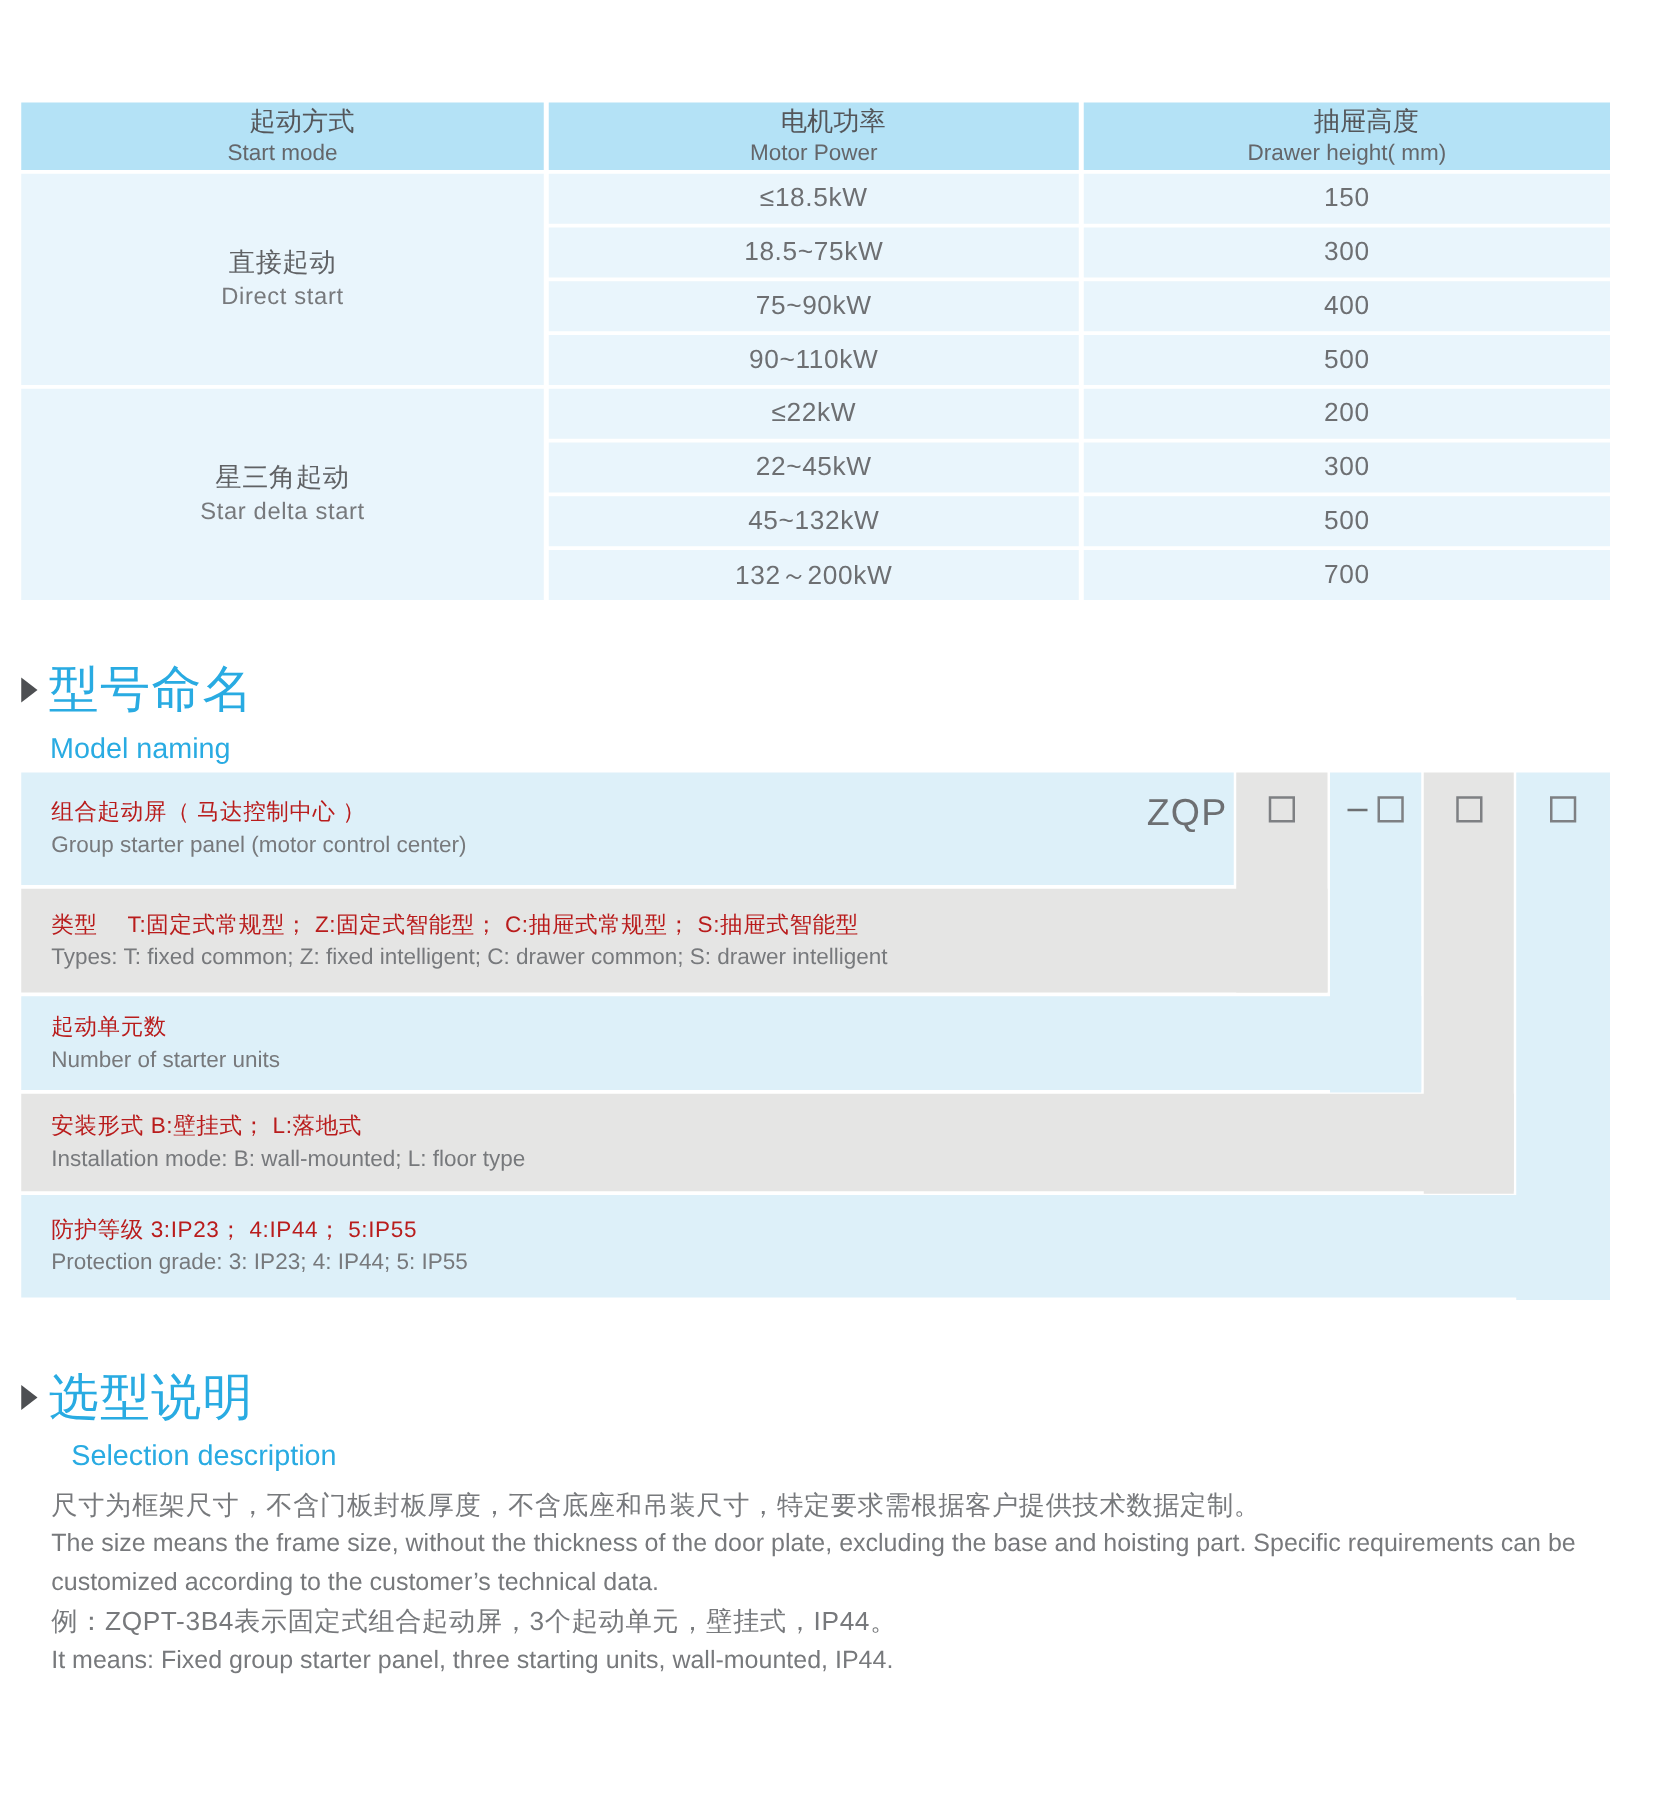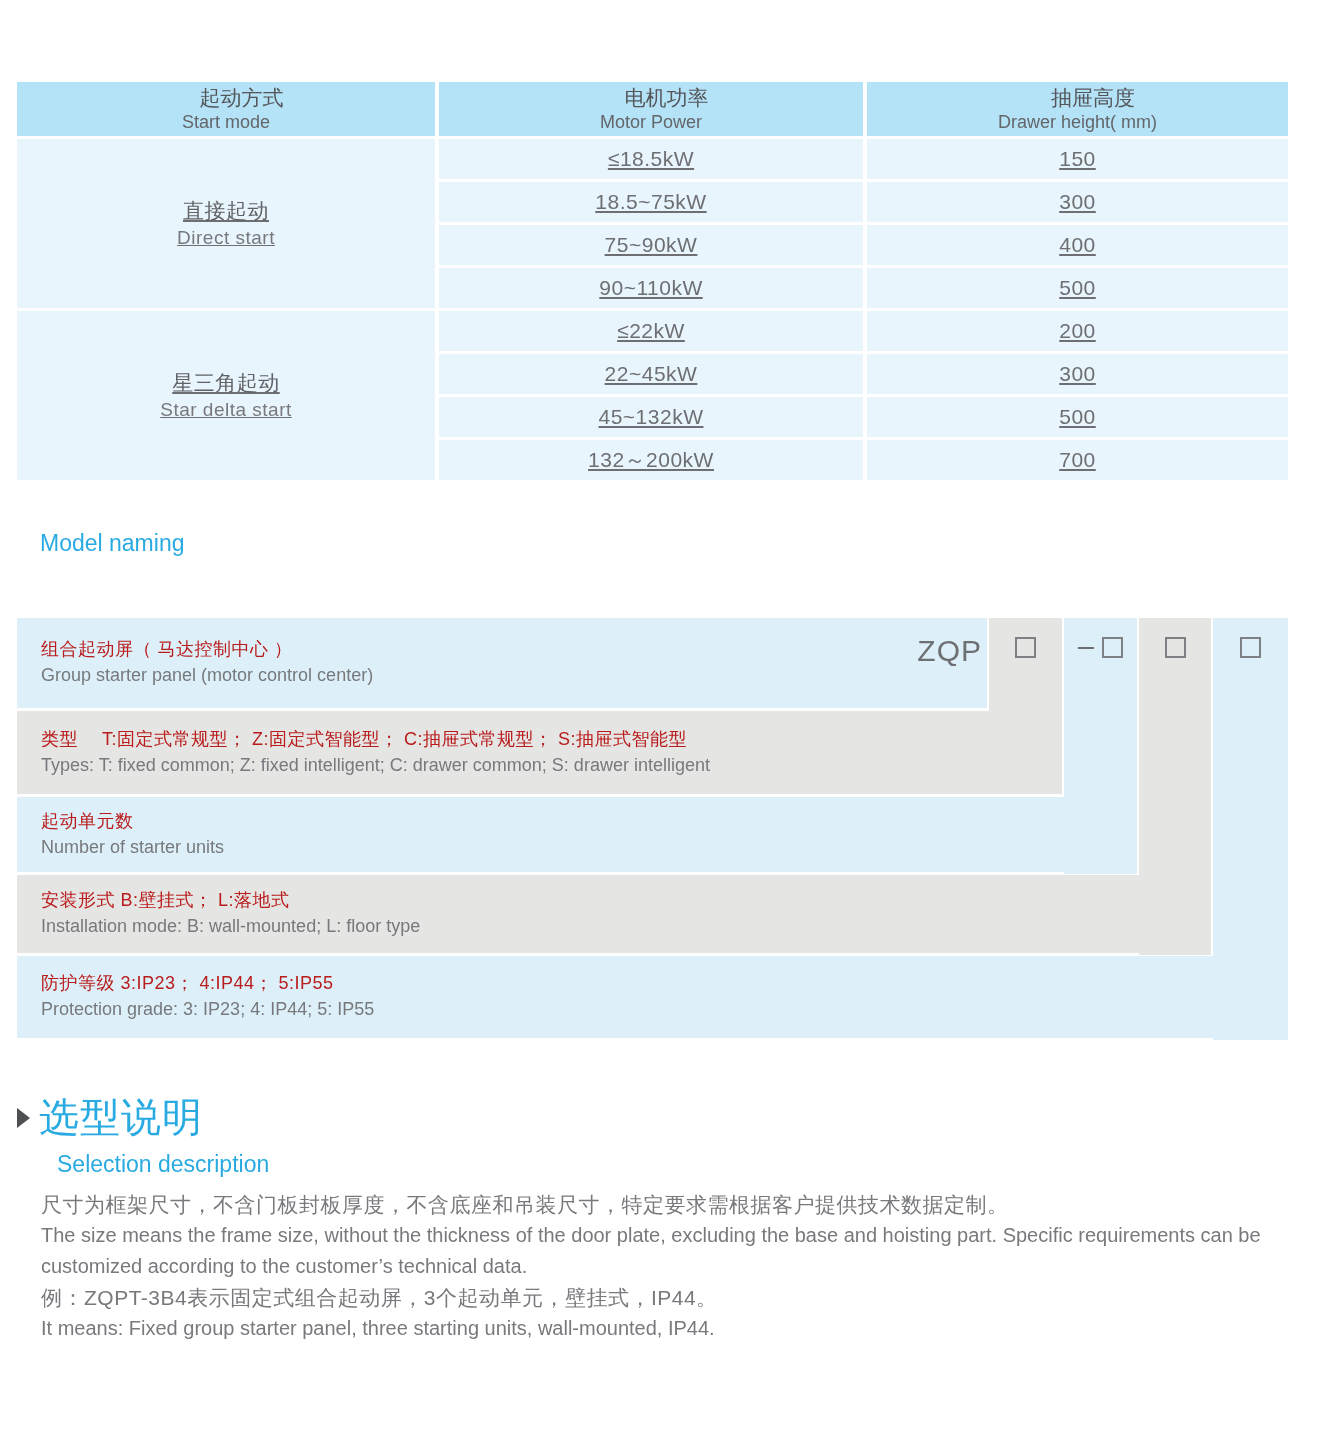--- a/index.html
+++ b/index.html
@@ -22,21 +22,21 @@
   .doc-title .cn{font-size:20px;color:var(--txt-dark);letter-spacing:0.5px;}
   .doc-title .en{font-size:17px;color:var(--txt-gray);margin-top:8px;}
 
   
   .sel-table-wrap{position:absolute;left:13px;top:79px;width:1279px;}
   table.sel-table{border-collapse:separate;border-spacing:4px 3px;width:100%;table-layout:fixed;}
   table.sel-table th{background:var(--th-blue);font-weight:normal;height:54px;vertical-align:middle;text-align:center;}
   table.sel-table th .cn{font-size:21px;color:#54565a;display:block;line-height:1.25;padding-left:31px;}
   table.sel-table th .en{font-size:18px;color:#64666a;display:block;line-height:1.25;}
   table.sel-table td{background:var(--cell-blue);height:40px;text-align:center;vertical-align:middle;
-    font-size:21px;color:var(--txt-mid);letter-spacing:0.5px;text-decoration:underline;}
+    font-size:21px;color:var(--txt-mid);letter-spacing:0.5px;}
   table.sel-table td.mode .cn{font-size:21px;color:#606265;display:block;line-height:1.4;}
   table.sel-table td.mode .en{font-size:19px;color:#77797c;display:block;line-height:1.4;}
 
   
   .sec-head{position:absolute;left:17px;}
   .sec-head .row1{display:flex;align-items:center;}
   .arrow{width:0;height:0;border-left:13px solid #4d4f52;border-top:10px solid transparent;
     border-bottom:10px solid transparent;margin-right:9px;flex:0 0 auto;}
   .sec-head .title-cn{font-size:40px;color:var(--accent);letter-spacing:1px;}
   .sec-head .title-en{font-size:23px;color:var(--accent);margin-top:6px;}
@@ -129,20 +129,24 @@
         </tr>
         <tr>
           <td>132～200kW</td>
           <td>700</td>
         </tr>
       </tbody>
     </table>
   </div>
 
   <div class="sec-head" style="top:524px;">
+    <div class="row1">
+      <span class="arrow"></span>
+      <span class="title-cn">型号命名</span>
+    </div>
     <div class="title-en" style="margin-left:23px;">Model naming</div>
   </div>
 
   <div class="diagram">
 
     <div class="strip gray" style="left:989px;top:618px;width:73px;height:176px;">
       <div class="boxrow">
           <span class="sq"></span>
         </div>
     </div>

